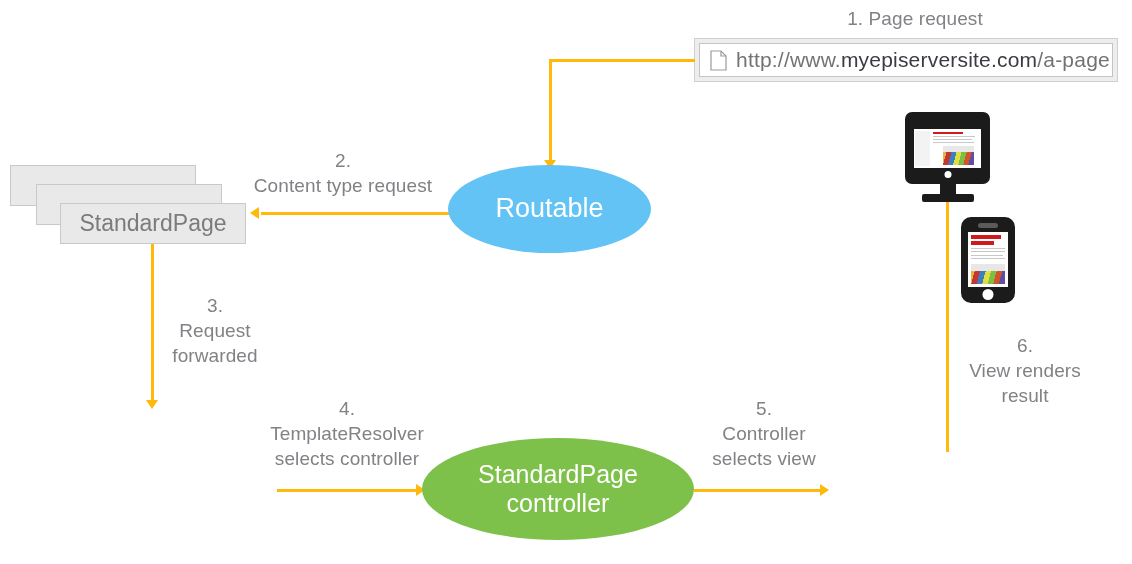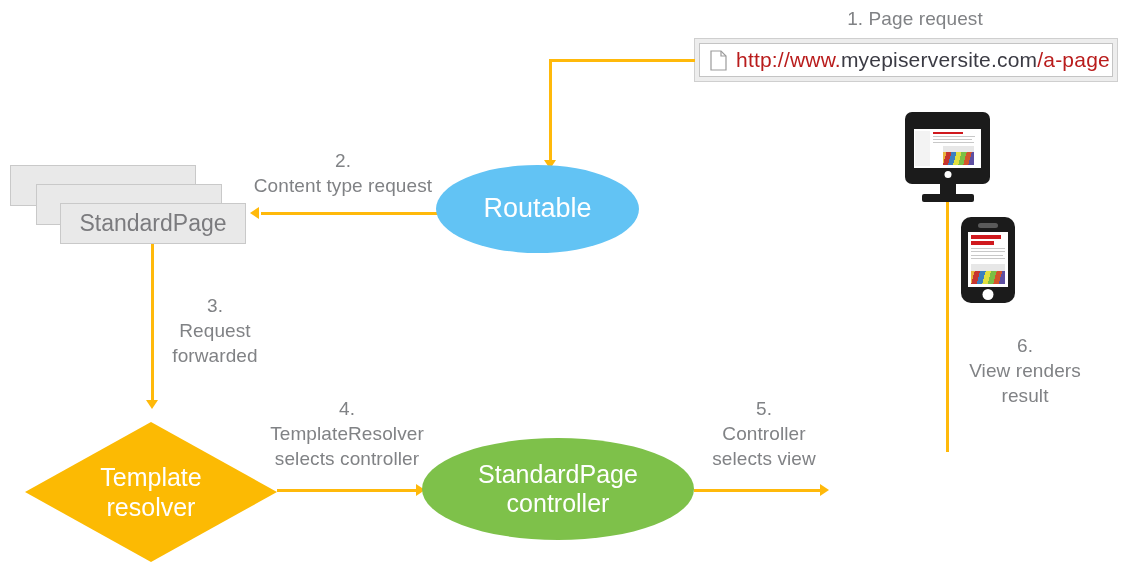--- a/index.html
+++ b/index.html
@@ -72,21 +72,21 @@
     width:17px;height:21px;
     flex:0 0 auto;
     position:relative;
   }
   .url-text{
     font-size:21px;
     letter-spacing:.2px;
     white-space:nowrap;
     font-family:"Liberation Sans", sans-serif;
   }
-  .url-dim{color:#b91c1c;}
+  .url-dim{color:#737373;}
   .url-strong{color:#3b3b44;}
 
   
   .ellipse{
     border-radius:50%;
     display:flex;
     align-items:center;
     justify-content:center;
     text-align:center;
     color:#ffffff;
@@ -258,36 +258,31 @@
   <div class="abs card front" style="left:60px;top:203px;width:186px;height:41px;">
     <span>StandardPage</span>
   </div>
 
   <div class="abs caption" style="left:243px;top:148px;width:200px;">2.
 Content type request</div>
 
   <div class="ln ln-h abs" style="left:261px;top:212px;width:190px;"></div>
   <div class="arrowhead ah-left abs" style="left:250px;top:207px;"></div>
 
-  <div class="abs ellipse blue" style="left:436px;top:165px;width:203px;height:88px;align-items:center;">
+  <div class="abs ellipse blue" style="left:448px;top:165px;width:203px;height:88px;align-items:center;">
     <span>Routable</span>
   </div>
 
   <div class="ln ln-v abs" style="left:151px;top:244px;height:158px;"></div>
   <div class="arrowhead ah-down abs" style="left:146px;top:400px;"></div>
 
   <div class="abs caption" style="left:160px;top:293px;width:110px;">3.
 Request
 forwarded</div>
 
-  <div class="abs diamond-wrap" style="left:25px;top:422px;width:252px;height:140px;">
-    <div class="diamond-shape"></div>
-    <div class="diamond-label">Template
-resolver</div>
-  </div>
 
   <div class="abs caption" style="left:247px;top:396px;width:200px;">4.
 TemplateResolver
 selects controller</div>
 
   <div class="ln ln-h abs" style="left:277px;top:489px;width:142px;"></div>
   <div class="arrowhead ah-right abs" style="left:416px;top:484px;"></div>
 
   <div class="abs ellipse green" style="left:422px;top:438px;width:272px;height:102px;">
     <span style="white-space:pre-line;">StandardPage

